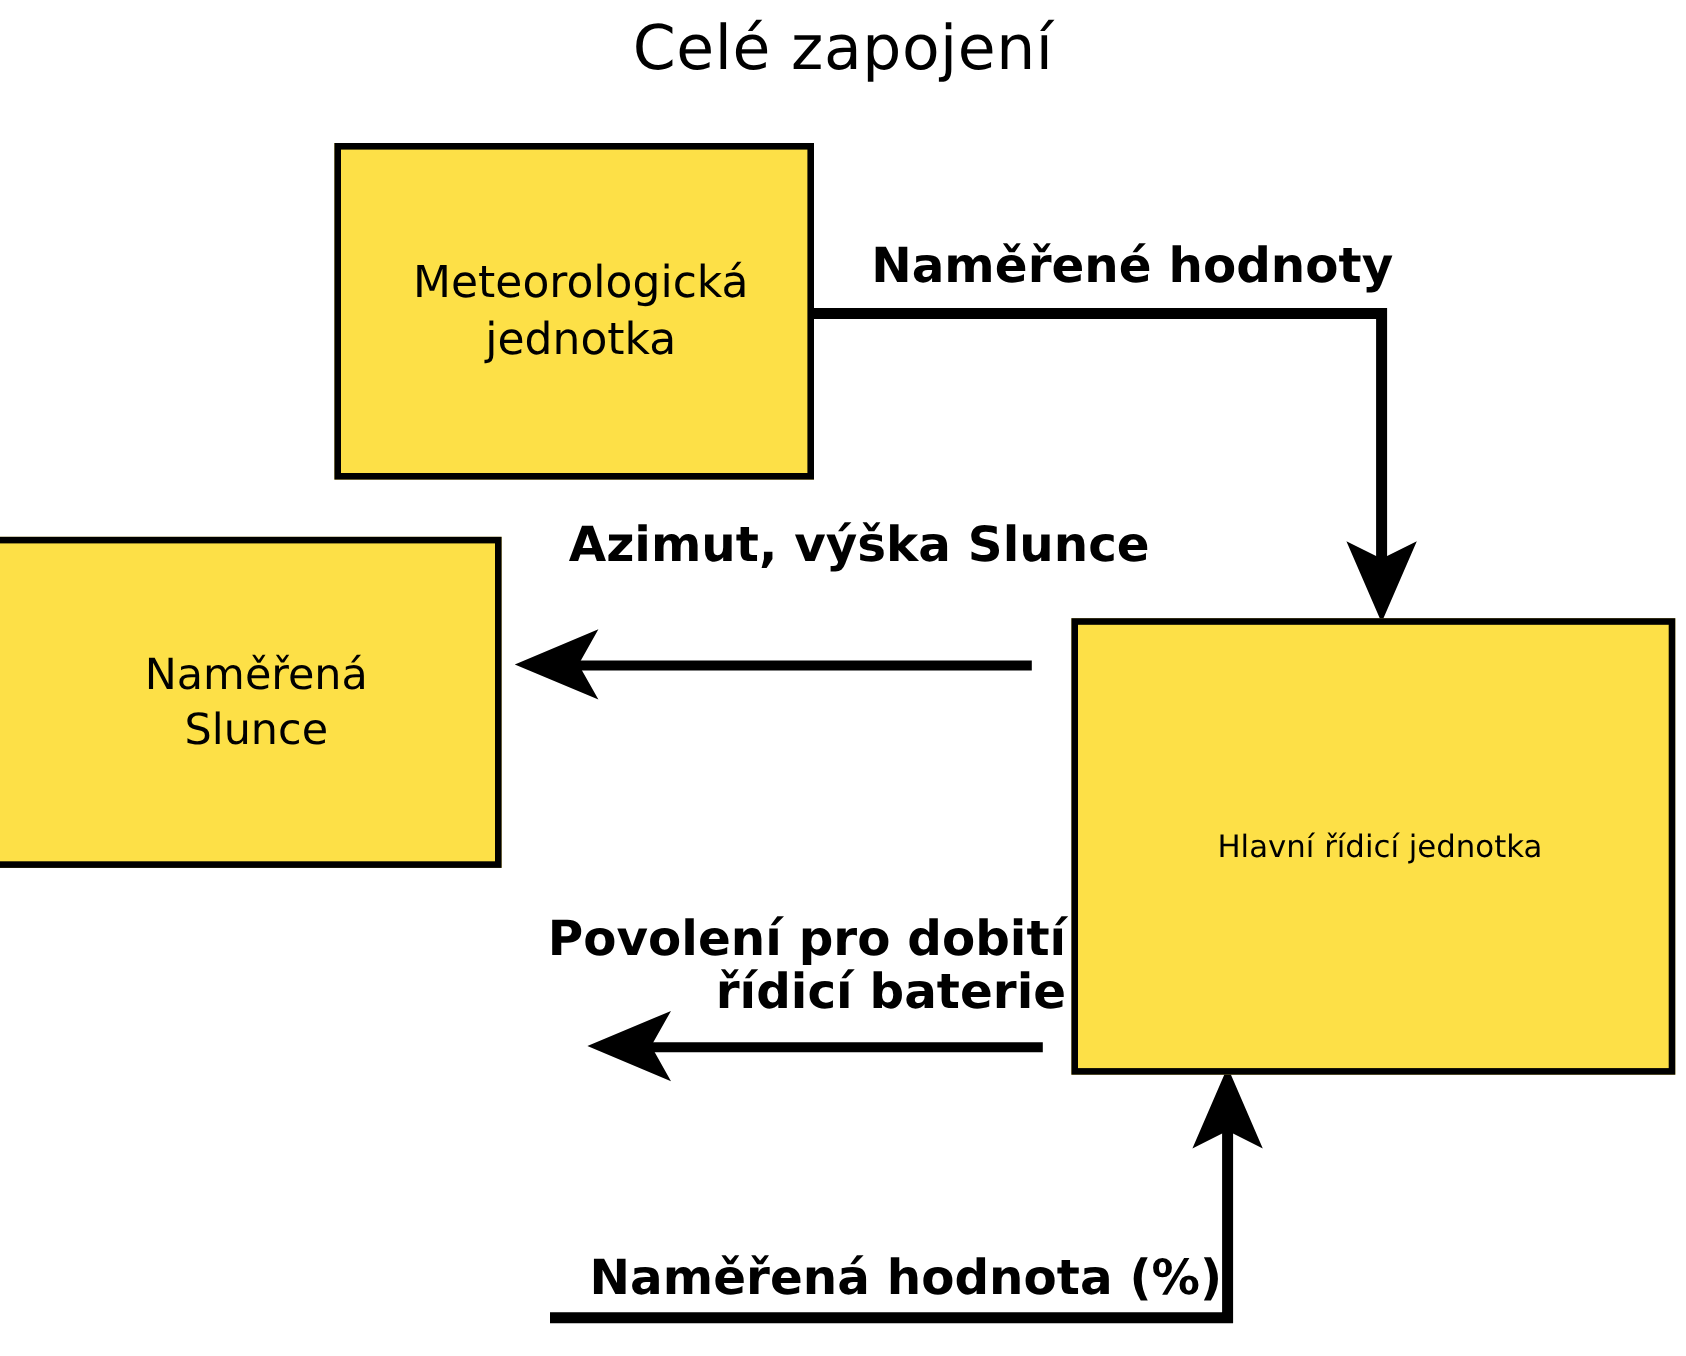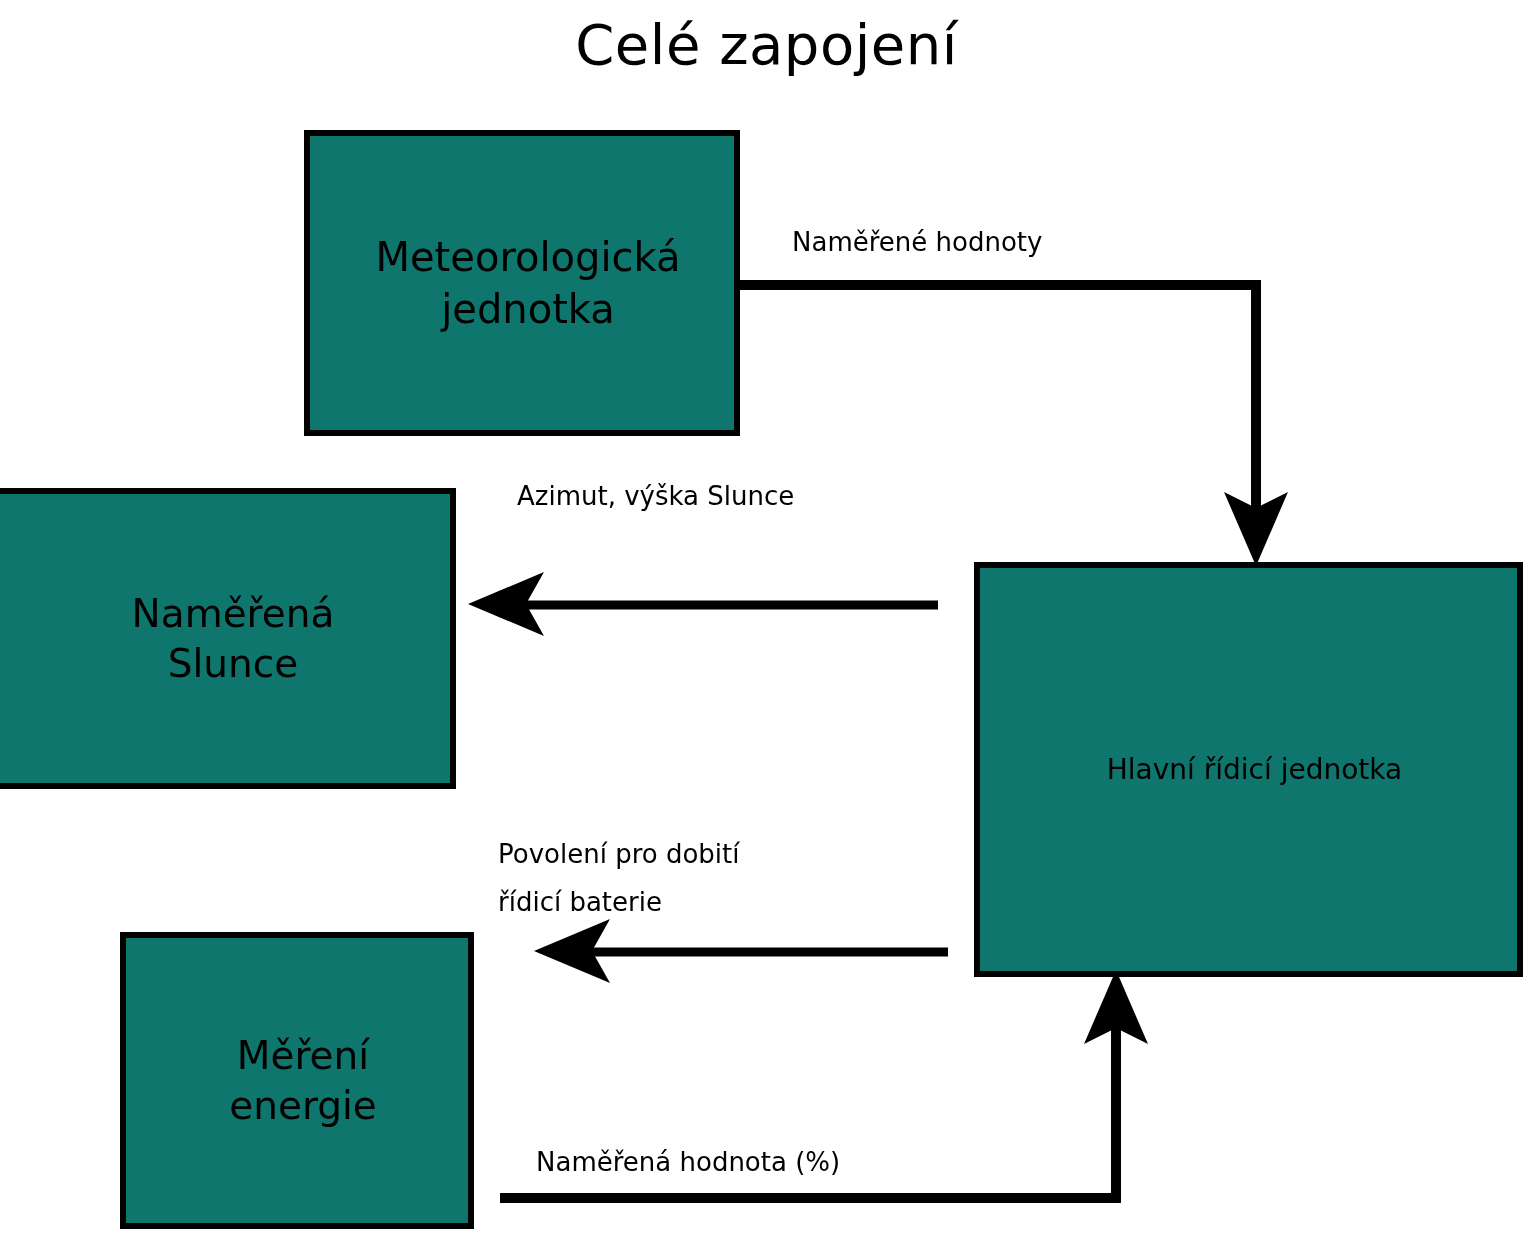--- a/index.html
+++ b/index.html
@@ -33,21 +33,21 @@
     font-size: 56px;
     line-height: 86px;
     font-weight: 400;
     letter-spacing: 0.5px;
     white-space: nowrap;
   }
   .node-box {
     position: absolute;
     box-sizing: border-box;
     border: 6px solid #000000;
-    background: #0f766e;
+    background: #fde047;
     display: flex;
     align-items: center;
     justify-content: center;
     padding-left: 12px;
   }
   .node-label {
     text-align: center;
     font-size: 38px;
     line-height: 49px;
     font-weight: 400;
@@ -68,25 +68,26 @@
   }
   #node-main .node-label { font-size: 28px; line-height: 52px; }
   #node-energy {
     left: 120px;  top: 932px;  width: 354px;  height: 297px;
   }
   #node-energy .node-label { font-size: 39px; line-height: 50px; }
 
   
   .edge-label {
     position: absolute;
-    font-size: 26px;
+    font-size: 44px;
     line-height: 48px;
-    font-weight: 400;
+    font-weight: 700;
     white-space: pre-line;
     color: #000000;
+    text-align: right;
   }
   #edge-label-measured   { left: 792px;  top: 218px;  }
   #edge-label-azimuth    { left: 497px;  top: 472px; margin-left: 20px;  }
   #edge-label-permission { left: 498px;  top: 830px;  }
   #edge-label-percent    { left: 536px;  top: 1138px; }
 </style>
 </head>
 <body>
 
 <div id="canvas">
@@ -123,24 +124,20 @@
 
   <div class="node-box" id="node-sun">
     <span class="node-label">Naměřená
 Slunce</span>
   </div>
 
   <div class="node-box" id="node-main">
     <span class="node-label">Hlavní řídicí jednotka</span>
   </div>
 
-  <div class="node-box" id="node-energy">
-    <span class="node-label">Měření
-energie</span>
-  </div>
 
   <div class="edge-label" id="edge-label-measured">Naměřené hodnoty</div>
 
   <div class="edge-label" id="edge-label-azimuth">Azimut, výška Slunce</div>
 
   <div class="edge-label" id="edge-label-permission">Povolení pro dobití
 řídicí baterie</div>
 
   <div class="edge-label" id="edge-label-percent">Naměřená hodnota (%)</div>
 

